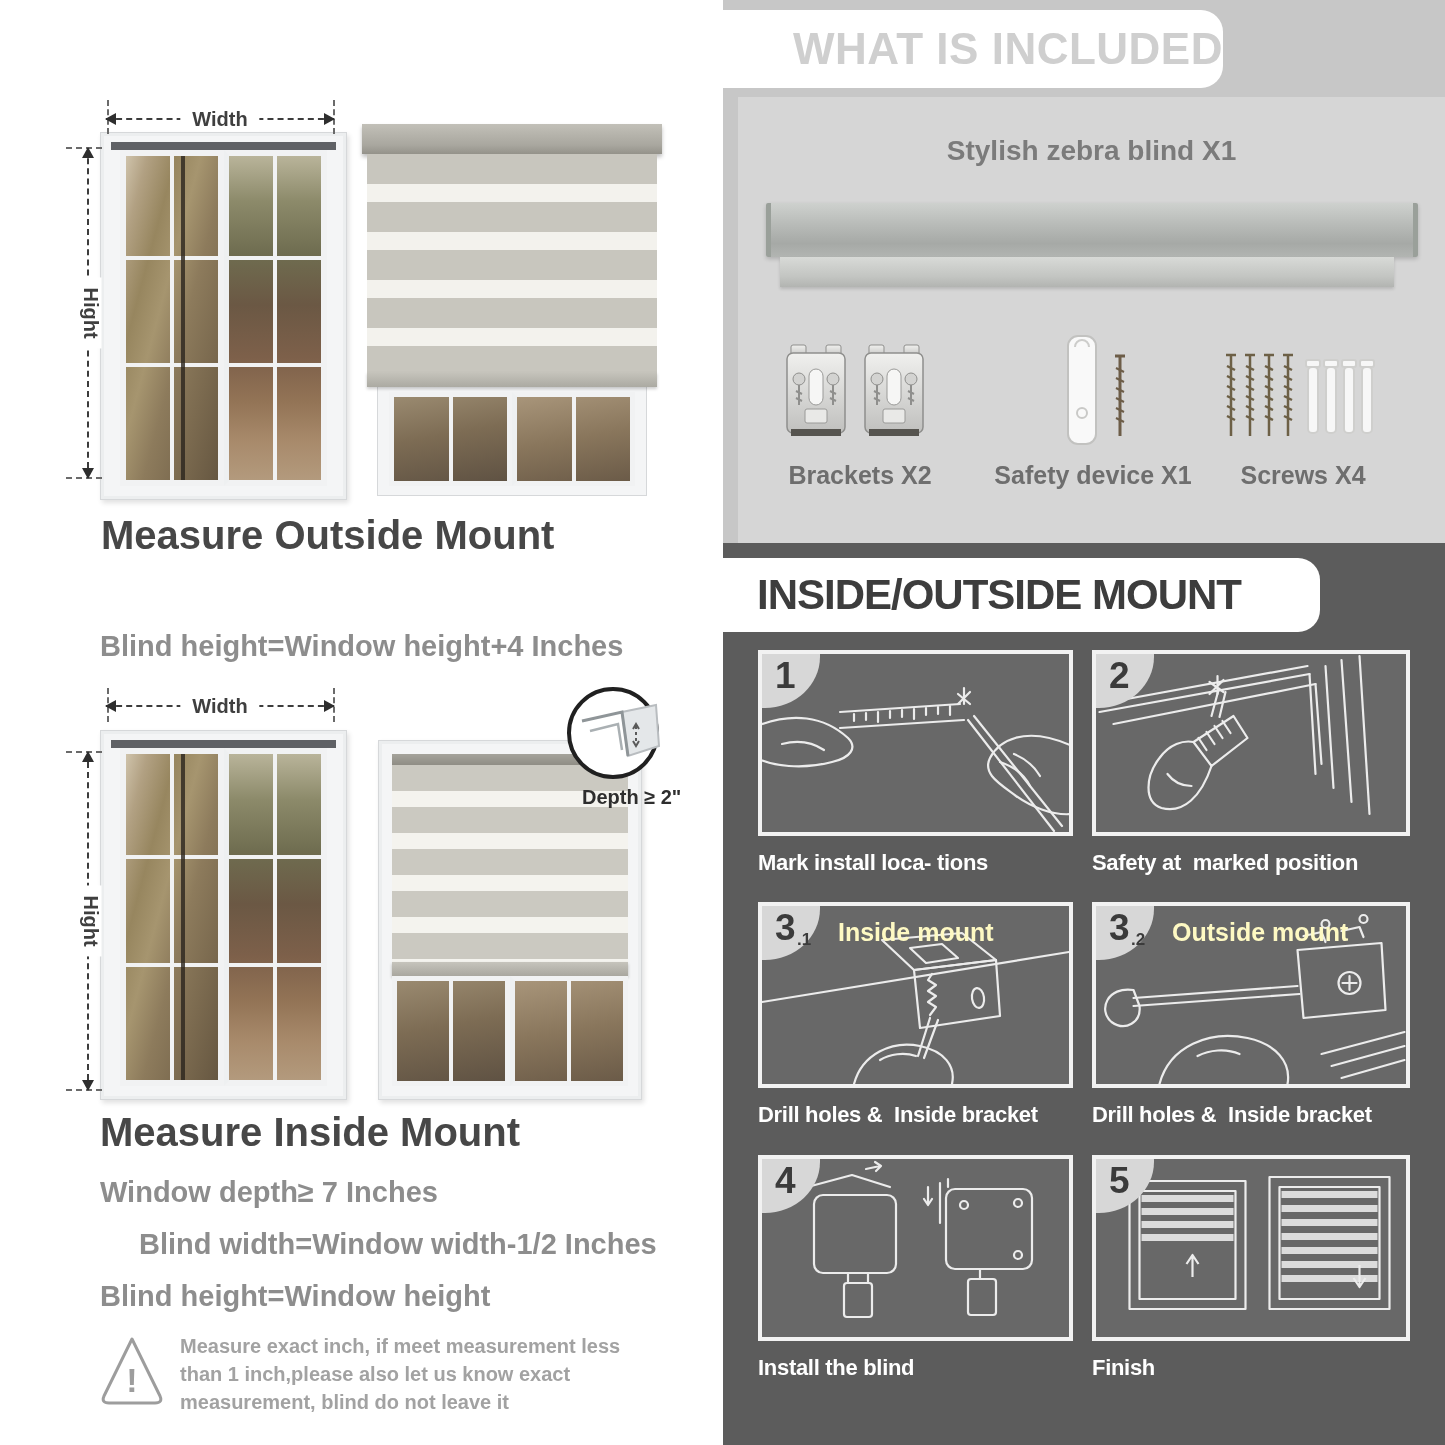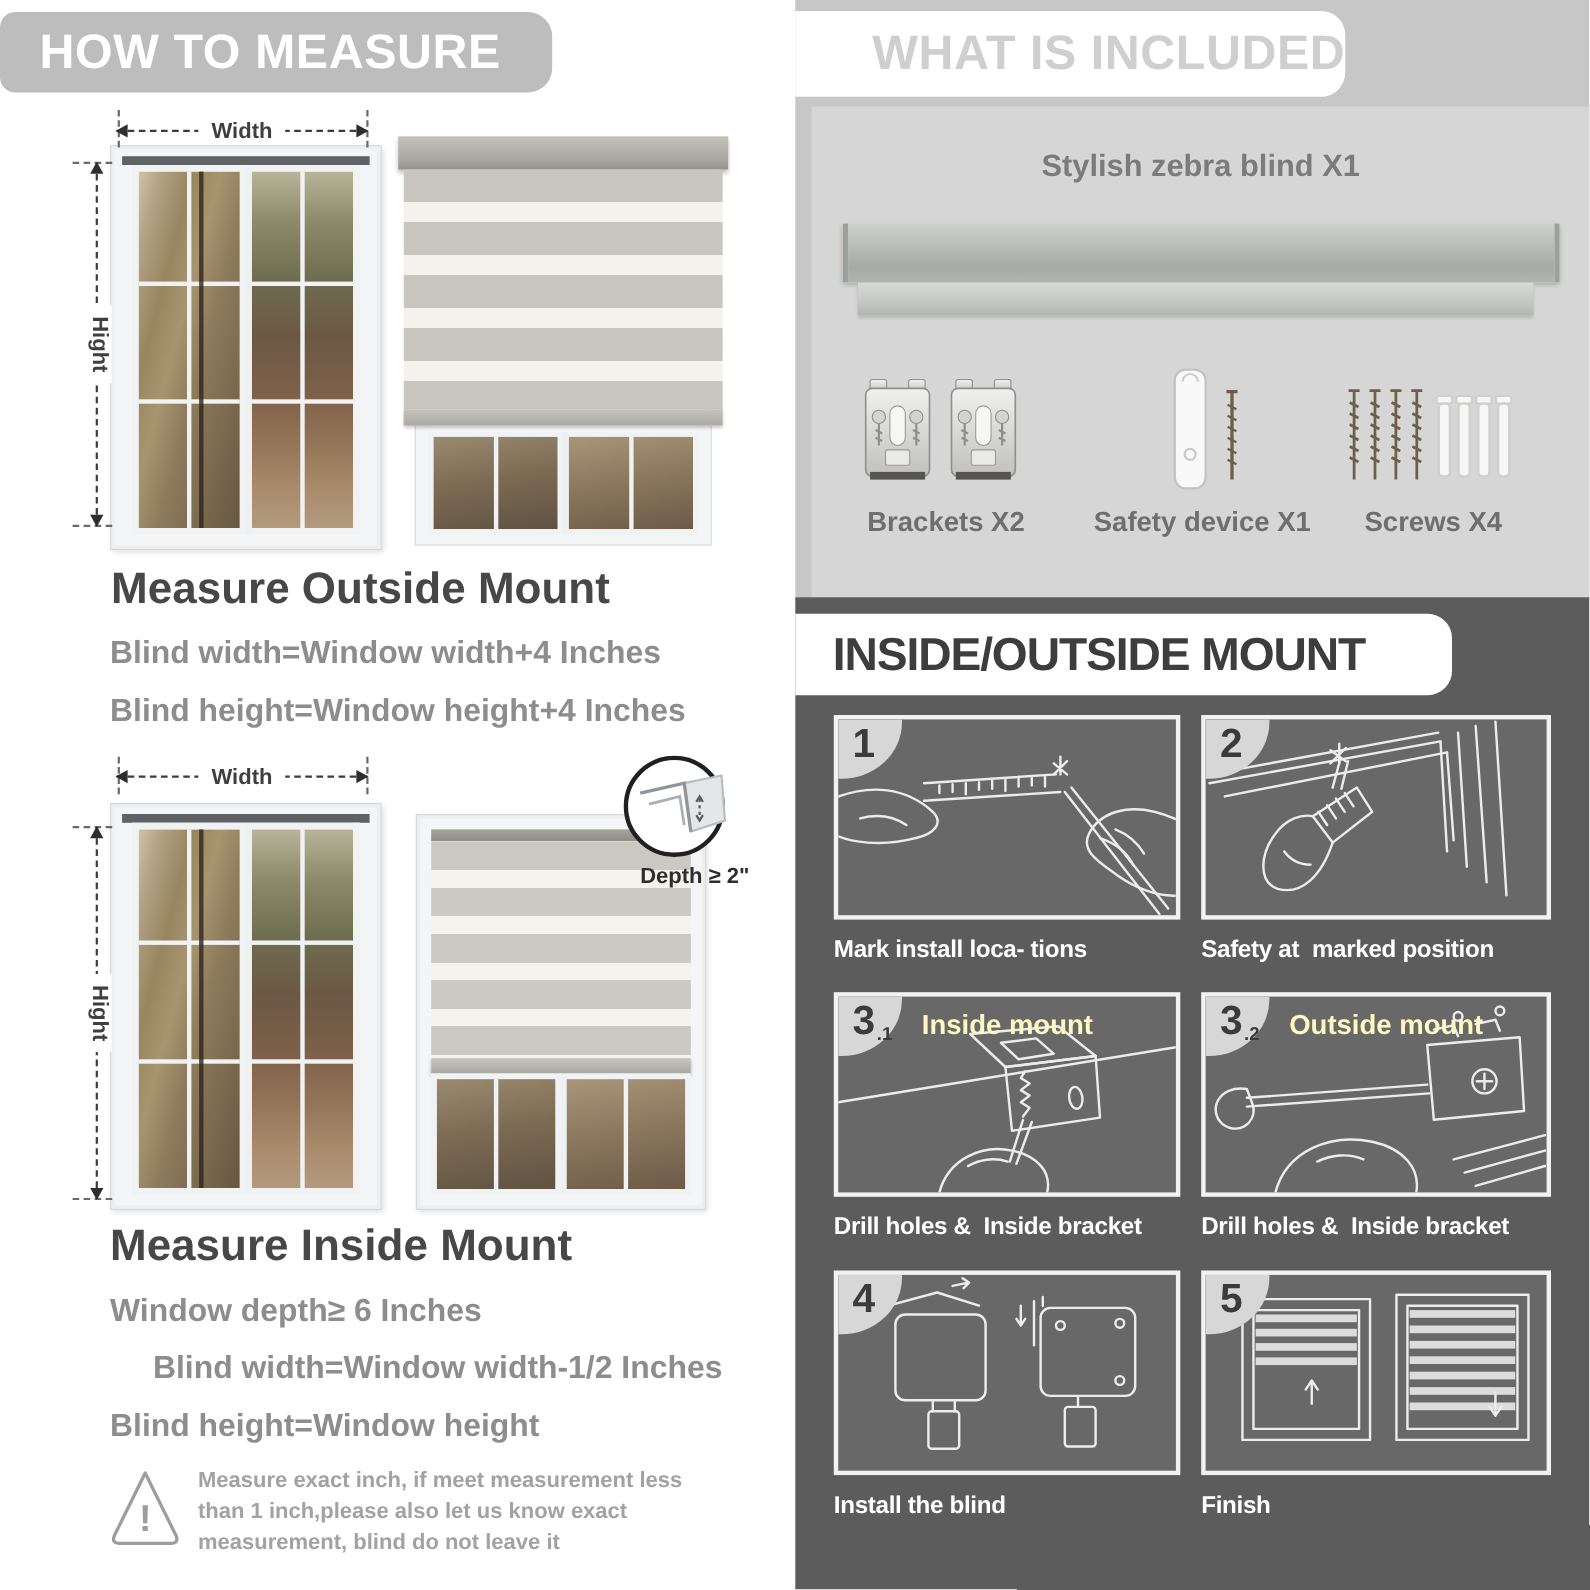--- a/index.html
+++ b/index.html
@@ -90,23 +90,20 @@
   .scaption{margin-top:14px;font-size:22px;font-weight:bold;color:#fff;white-space:pre-wrap;letter-spacing:-.3px;}
   .step{position:absolute;}
 
   svg{display:block;}
 </style>
 </head>
 <body>
 
 <div id="page">
 
-  <div class="abs banner-left">
-    <span>HOW TO MEASURE</span>
-  </div>
 
   <div class="abs win" style="left:100px;top:132px;width:245px;height:366px;">
     <div class="win-headrail"></div>
     <div class="win-glass">
       <div class="door door-a">
         <i class="gl v"></i>
           <i class="gl h1"></i>
           <i class="gl h2"></i>
           <i class="pipe"></i>
       </div>
@@ -139,21 +136,20 @@
   <div class="abs harrow" style="left:106px;top:118px;width:228px;">
     <span class="lab">Width</span>
   </div>
   <div class="abs gh" style="left:66px;top:147px;width:36px;"></div>
   <div class="abs gh" style="left:66px;top:477px;width:36px;"></div>
   <div class="abs varrow" style="left:87px;top:148px;height:330px;">
     <span class="lab">Hight</span>
   </div>
 
   <div class="abs m-title" style="left:101px;top:513px;">Measure Outside Mount</div>
-  <div class="abs m-line" style="left:100px;top:578px;">Blind width=Window width+4 Inches</div>
   <div class="abs m-line" style="left:100px;top:630px;">Blind height=Window height+4 Inches</div>
 
   <div class="abs win" style="left:100px;top:730px;width:245px;height:368px;">
     <div class="win-headrail"></div>
     <div class="win-glass">
       <div class="door door-a">
         <i class="gl v"></i>
           <i class="gl h1"></i>
           <i class="gl h2"></i>
           <i class="pipe"></i>
@@ -199,21 +195,21 @@
   <div class="abs harrow" style="left:106px;top:705px;width:228px;">
     <span class="lab">Width</span>
   </div>
   <div class="abs gh" style="left:66px;top:751px;width:36px;"></div>
   <div class="abs gh" style="left:66px;top:1089px;width:36px;"></div>
   <div class="abs varrow" style="left:87px;top:752px;height:338px;">
     <span class="lab">Hight</span>
   </div>
 
   <div class="abs m-title" style="left:100px;top:1110px;">Measure Inside Mount</div>
-  <div class="abs m-line" style="left:100px;top:1176px;">Window depth≥ 6 Inches</div>
+  <div class="abs m-line" style="left:100px;top:1176px;">Window depth≥ 7 Inches</div>
   <div class="abs m-line" style="left:100px;top:1228px;margin-left:39px;">Blind width=Window width-1/2 Inches</div>
   <div class="abs m-line" style="left:100px;top:1280px;">Blind height=Window height</div>
 
   <div class="abs" style="left:99px;top:1334px;width:66px;height:74px;">
     <svg viewBox="0 0 66 74" width="66" height="74">
       <path d="M33,5 L61,62 Q64,69 56,69 L10,69 Q2,69 5,62 Z" fill="none" stroke="#9d9d9d" stroke-width="3" stroke-linejoin="round"></path>
       <text x="33" y="58" text-anchor="middle" font-size="34" font-weight="bold" fill="#9d9d9d">!</text>
     </svg>
   </div>
   <div class="abs" style="left:180px;top:1332px;width:470px;">

